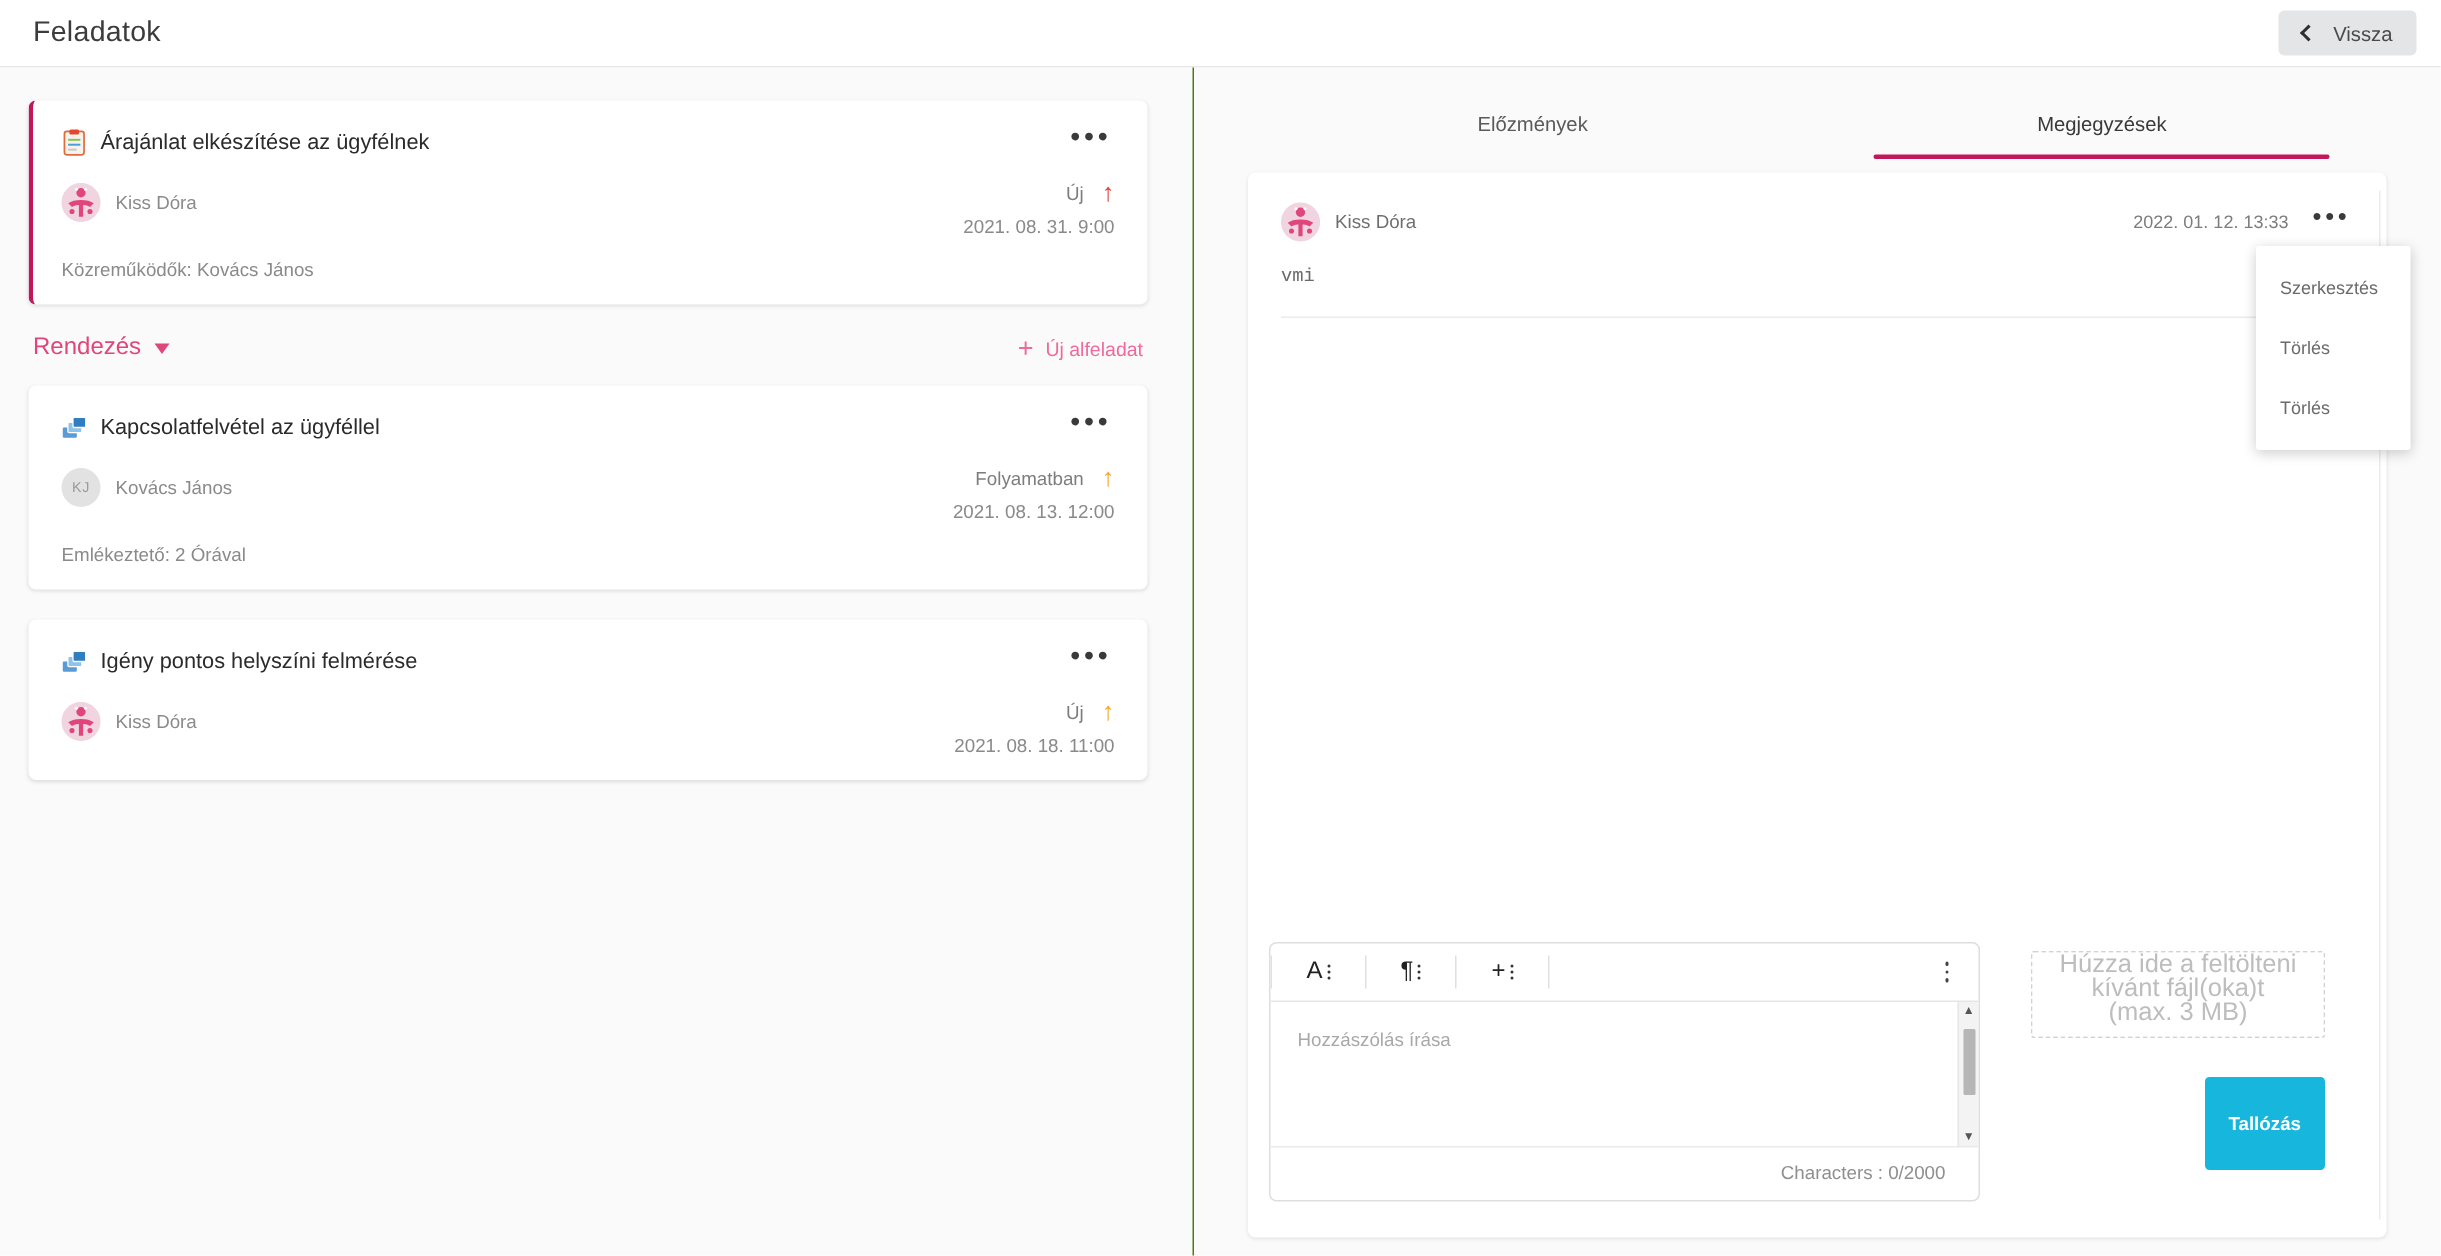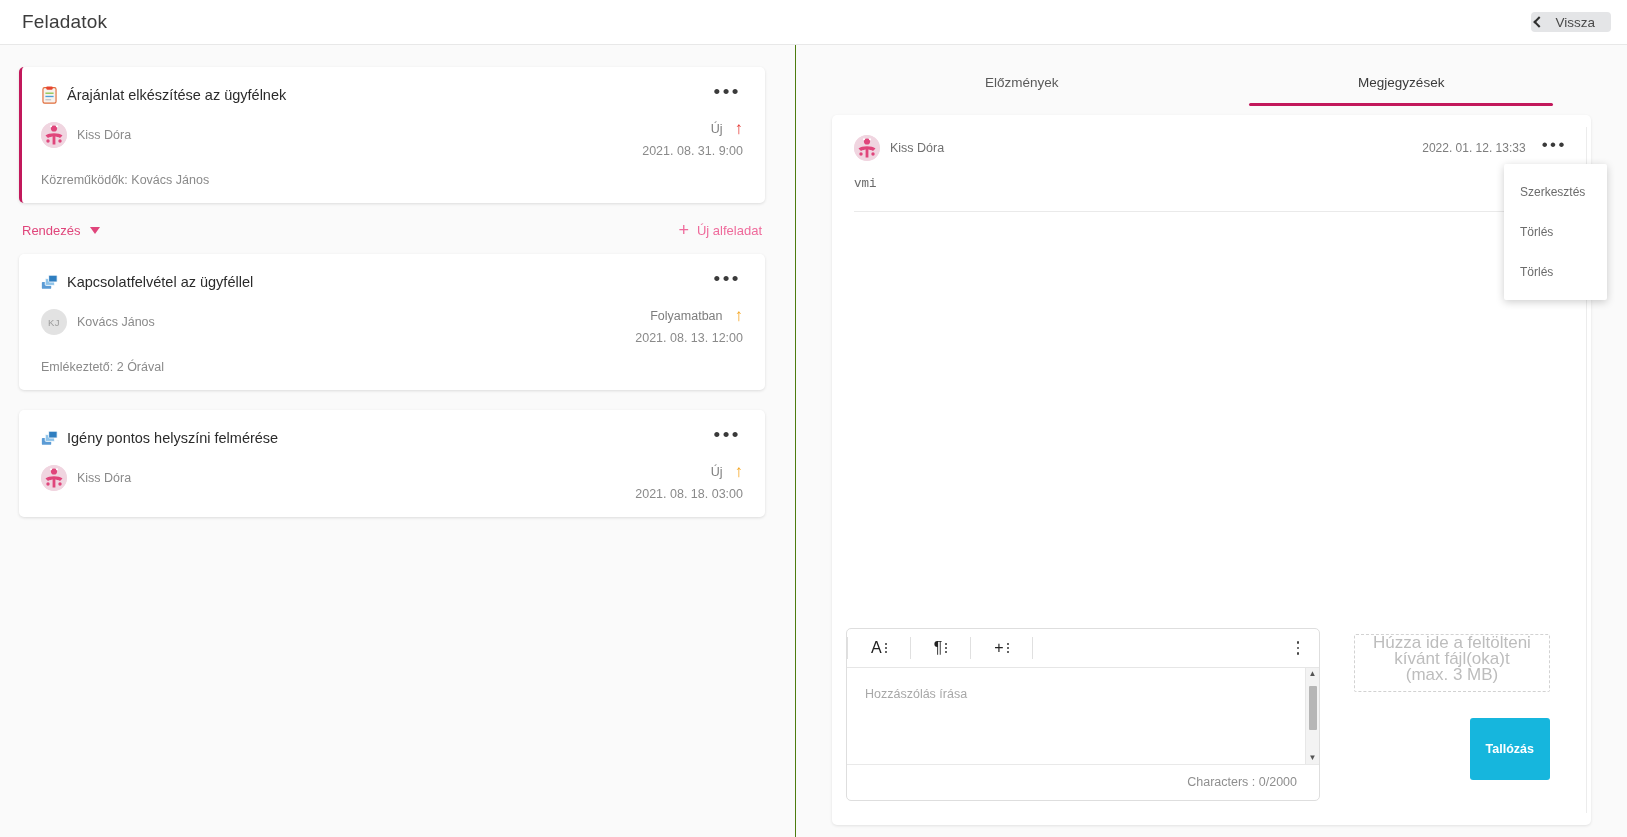--- a/index.html
+++ b/index.html
@@ -18,21 +18,21 @@
     border-bottom: 1px solid #e8e8e8;
     display: flex; align-items: center; justify-content: space-between;
     padding: 0 16px 0 22px;
   }
   .page-title {
     font-size: 19px; color: #3c3c3c; font-weight: 400; letter-spacing: .2px;
   }
   .back-btn {
     display: flex; align-items: center; gap: 10px;
     background: #e4e5e7; border-radius: 4px;
-    height: 20px; padding: 0 16px 0 4px;
+    height: 30px; padding: 0 16px 0 16px;
     cursor: pointer; border: none;
     font-size: 13.5px; color: #4a4a4a;
     font-family: "Liberation Sans", sans-serif;
     text-align: center;
   }
   .back-btn .chev {
     display:inline-block; width: 8px; height: 8px;
     border-left: 2px solid #2f2f2f; border-bottom: 2px solid #2f2f2f;
     transform: rotate(45deg); margin-right: 2px;
   }
@@ -104,21 +104,21 @@
   .due-date { font-size: 12.5px; color: #8a8a8a; margin-top: 8px; }
 
   .task-foot { font-size: 12.5px; color: #8a8a8a; margin-top: 15px; }
 
   
   .sort-row {
     display: flex; align-items: center; justify-content: space-between;
     margin: 2px 2px 16px 2px; padding: 0 1px;
   }
   .sort-left { display: flex; align-items: center; gap: 9px; cursor: pointer; }
-  .sort-label { font-size: 13px; color: #e0457b; }
+  .sort-label { font-size: 16px; color: #e0457b; }
   .caret-down {
     width: 0; height: 0;
     border-left: 5.5px solid transparent; border-right: 5.5px solid transparent;
     border-top: 7px solid #e0457b;
   }
   .new-sub { display: flex; align-items: center; gap: 8px; cursor: pointer; }
   .plus-sign { color: #ef6a9b; font-size: 18px; line-height: 13px; font-weight: 300; }
   .new-sub-label { font-size: 13px; color: #ef6a9b; }
 
   
@@ -377,21 +377,21 @@
               <circle cx="16" cy="4.2" r="1" fill="#fff"></circle>
             </svg>
           </span>
           <span class="assignee-name">Kiss Dóra</span>
         </div>
         <div class="status-col">
           <div class="status-row">
             <span class="status-label">Új</span>
             <span class="arrow-up orange">↑</span>
           </div>
-          <div class="due-date">2021. 08. 18. 03:00</div>
+          <div class="due-date">2021. 08. 18. 11:00</div>
         </div>
       </div>
     </div>
 
   </div>
 
   <div class="right-pane">
 
     <div class="tabs">
       <div class="tab">Előzmények</div>

